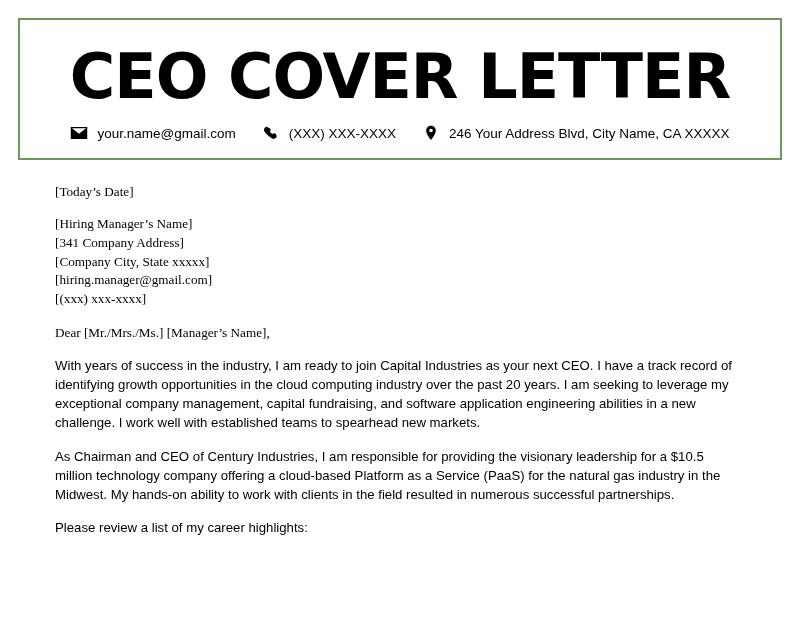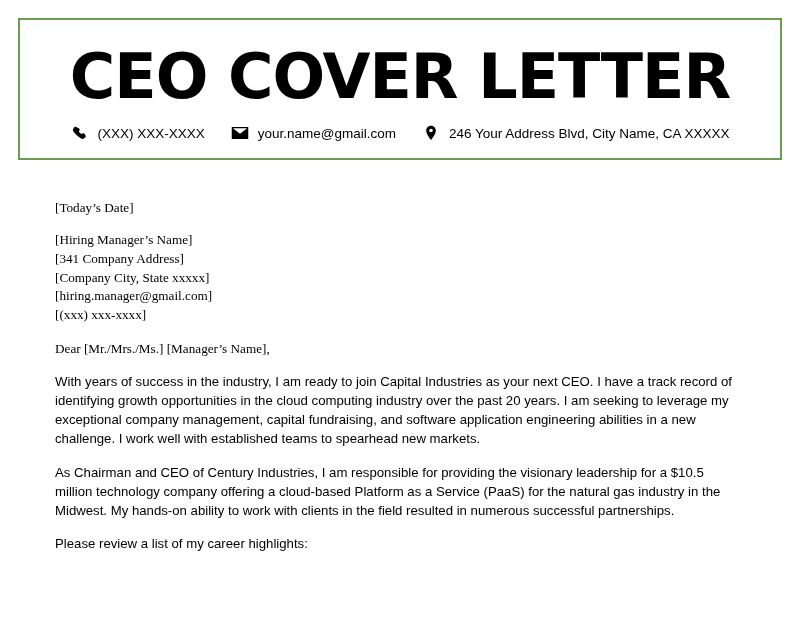--- a/index.html
+++ b/index.html
@@ -16,21 +16,21 @@
   }
   .page {
     position: relative;
     width: 800px;
     height: 630px;
     box-sizing: border-box;
     padding: 0;
   }
   
   .header {
-    margin: 18px 18px 16px 18px;
+    margin: 18px 18px 0 18px;
     border: 2px solid #6a9c55;
     box-sizing: border-box;
     padding: 18px 10px 10px 10px;
   }
   .letter-title {
     text-align: center;
     font-family: "DejaVu Sans", sans-serif;
     font-weight: bold;
     font-size: 62px;
     line-height: 1.0;
@@ -90,35 +90,35 @@
 
 <div class="page">
 
   <div class="header">
     <div class="letter-title">CEO COVER LETTER</div>
 
     <div class="contact-row">
 
       <div class="contact-item">
         <span class="glyph">
-          <svg viewBox="0 0 24 24" width="17" height="17" aria-hidden="true">
-            <path fill="currentColor" d="M6.6 2.5c-.9-.3-1.8.1-2.3.9L3 5.8c-.5.9-.4 2 .2 2.9 1.5 2.2 3.3 4.3 5.3 6.1 2 1.8 4.2 3.4 6.6 4.6.9.5 2 .4 2.8-.2l2.1-1.6c.8-.6 1-1.7.6-2.5l-1.3-2.4c-.4-.8-1.4-1.2-2.3-.9l-2.3.8c-1.3-.9-2.5-2-3.5-3.2l.9-2.2c.4-.9 0-1.9-.8-2.4L6.6 2.5z"></path>
-          </svg>
-        </span>
-        <span>(XXX) XXX-XXXX</span>
-      </div>
-
-      <div class="contact-item">
-        <span class="glyph">
           <svg viewBox="0 0 24 18" width="18" height="14" aria-hidden="true">
             <path fill="currentColor" d="M1 1h22v16H1z"></path>
             <path fill="#ffffff" d="M2.6 2.6 12 10 21.4 2.6z"></path>
           </svg>
         </span>
         <span>your.name@gmail.com</span>
+      </div>
+
+      <div class="contact-item">
+        <span class="glyph">
+          <svg viewBox="0 0 24 24" width="17" height="17" aria-hidden="true">
+            <path fill="currentColor" d="M6.6 2.5c-.9-.3-1.8.1-2.3.9L3 5.8c-.5.9-.4 2 .2 2.9 1.5 2.2 3.3 4.3 5.3 6.1 2 1.8 4.2 3.4 6.6 4.6.9.5 2 .4 2.8-.2l2.1-1.6c.8-.6 1-1.7.6-2.5l-1.3-2.4c-.4-.8-1.4-1.2-2.3-.9l-2.3.8c-1.3-.9-2.5-2-3.5-3.2l.9-2.2c.4-.9 0-1.9-.8-2.4L6.6 2.5z"></path>
+          </svg>
+        </span>
+        <span>(XXX) XXX-XXXX</span>
       </div>
 
       <div class="contact-item">
         <span class="glyph">
           <svg viewBox="0 0 24 24" width="16" height="18" aria-hidden="true">
             <path fill="currentColor" d="M12 1C8 1 4.8 4.2 4.8 8.2c0 5.4 6.3 13.3 6.6 13.6.3.4.9.4 1.2 0 .3-.3 6.6-8.2 6.6-13.6C19.2 4.2 16 1 12 1z"></path>
             <circle cx="12" cy="8.2" r="2.7" fill="#ffffff"></circle>
           </svg>
         </span>
         <span>246 Your Address Blvd, City Name, CA XXXXX</span>

